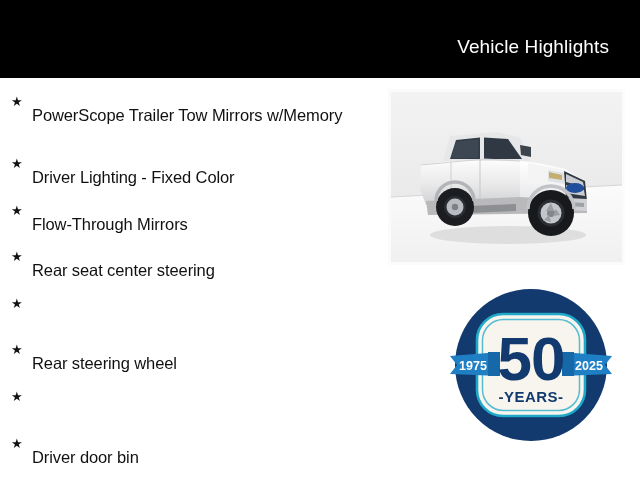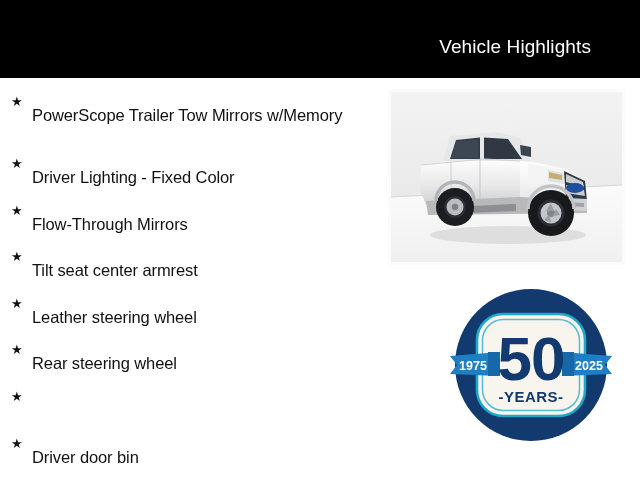--- a/index.html
+++ b/index.html
@@ -25,21 +25,21 @@
     position: absolute;
     left: 0;
     top: 0;
     width: 640px;
     height: 78px;
     background: #000000;
     display: flex;
     align-items: center;
     justify-content: flex-end;
     box-sizing: border-box;
-    padding-right: 49px;
+    padding-right: 31px;
   }
   .header-title {
     color: #ffffff;
     font-size: 19px;
     font-weight: 400;
     letter-spacing: 0.1px;
     line-height: 1;
     white-space: nowrap;
     padding-top: 14px;
   }
@@ -145,26 +145,25 @@
         <span class="feature-label">Driver Lighting - Fixed Color</span>
       </li>
 
       <li class="feature-item">
         <span class="bullet-star">★</span>
         <span class="feature-label">Flow-Through Mirrors</span>
       </li>
 
       <li class="feature-item">
         <span class="bullet-star">★</span>
-        <span class="feature-label">Tilt seat center armrest</span>
-      </li>
-
-      <li class="feature-item">
-        <span class="bullet-star">★</span>
-        <span class="feature-label">Leather steering wheel</span>
+        <span class="feature-label">Rear seat center steering</span>
+      </li>
+
+      <li class="feature-item">
+        <span class="bullet-star">★</span>
       </li>
 
       <li class="feature-item">
         <span class="bullet-star">★</span>
         <span class="feature-label">Rear steering wheel</span>
       </li>
 
       <li class="feature-item">
         <span class="bullet-star">★</span>
       </li>

